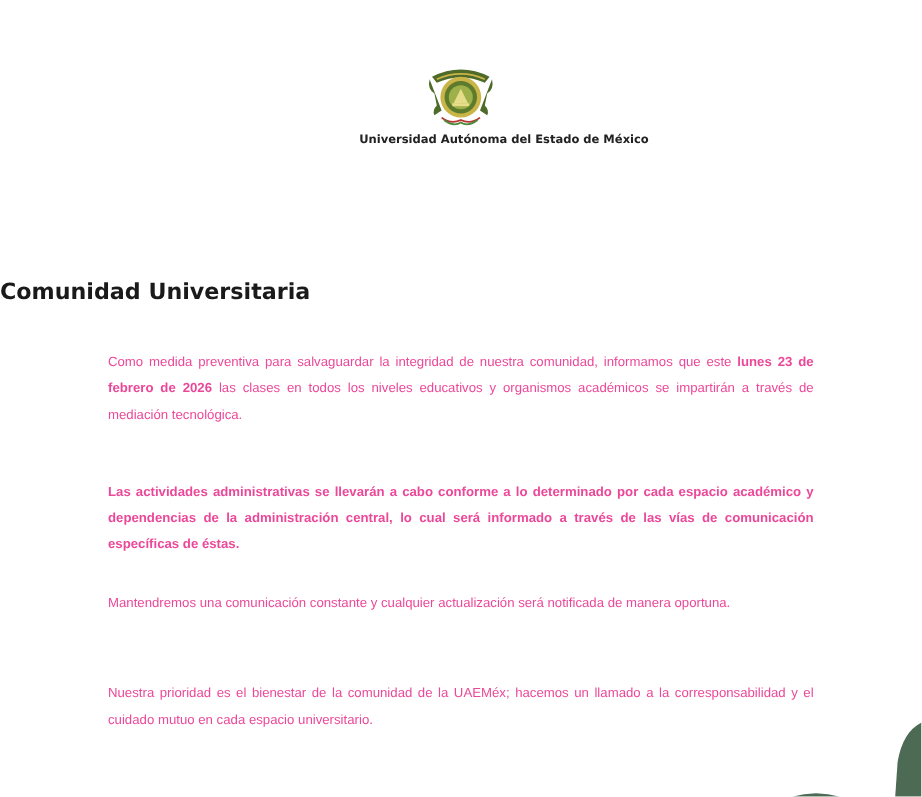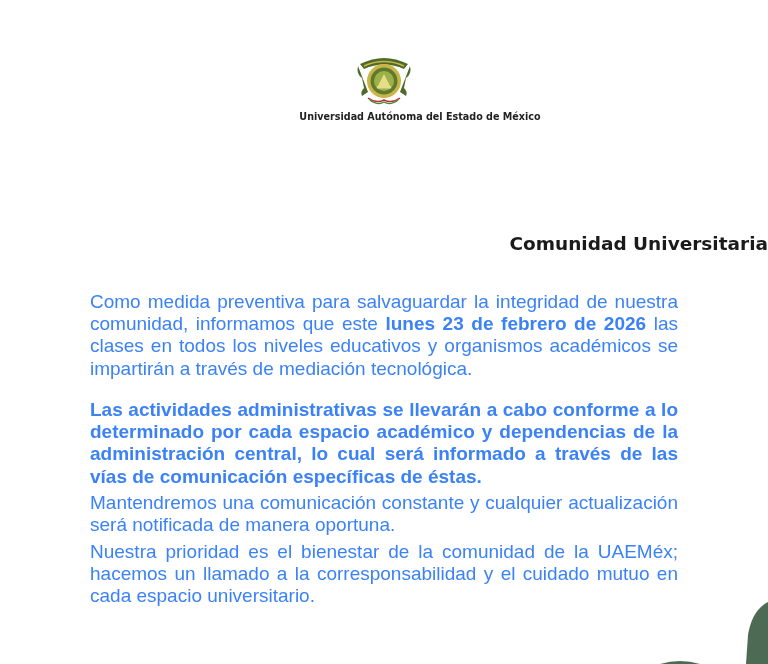--- a/index.html
+++ b/index.html
@@ -8,32 +8,32 @@
     font-family: "Liberation Sans", sans-serif; color:#1a1a1a;
   }
   .logo { position:absolute; left:354px; top:52px; width:60px; height:56px; }
   .univ-name {
     position:absolute; left:0; width:768px; top:111px; text-align:center;
     font-family:"DejaVu Sans", sans-serif; font-weight:bold; font-size:9.6px; color:#222;
     letter-spacing:0px;
     margin-left:36px;
   }
   .title {
-    position:absolute; left:0; width:768px; top:233px; text-align:right;
+    position:absolute; left:0; width:768px; top:233px; text-align:left;
     font-family:"DejaVu Sans", sans-serif; font-weight:bold; font-size:18.5px; color:#1a1a1a;
   }
   .para {
     position:absolute; left:90px; width:588px;
-    font-family:"Liberation Sans", sans-serif; font-size:19px; line-height:22.2px;
-    text-align:justify; text-align-last:left; color:#3b82f6;
+    font-family:"Liberation Sans", sans-serif; font-size:11px; line-height:22.2px;
+    text-align:justify; text-align-last:left; color:#ec4899;
   }
   .p1 { top:291px; }
   .p2 { top:399px;font-weight:bold; }
   .p3 { top:492px; }
-  .p4 { top:541px; }
+  .p4 { top:567px; }
   .para b { font-weight:bold; }
   .deco { position:absolute; left:0; top:0; width:768px; height:664px; pointer-events:none; }
 </style>
 </head>
 <body>
 
 <svg class="logo" viewBox="0 0 60 56">
   <path d="M6 12 Q30 0 54 12 L50 17 Q30 8 10 17 Z" fill="#4f6b2a"></path>
   <path d="M10 14 Q30 5 50 14" fill="none" stroke="#c9b548" stroke-width="1.5"></path>
   <path d="M4 14 Q2 22 8 26 L10 36 Q6 40 8 44 L14 40" fill="#4f6b2a"></path>

